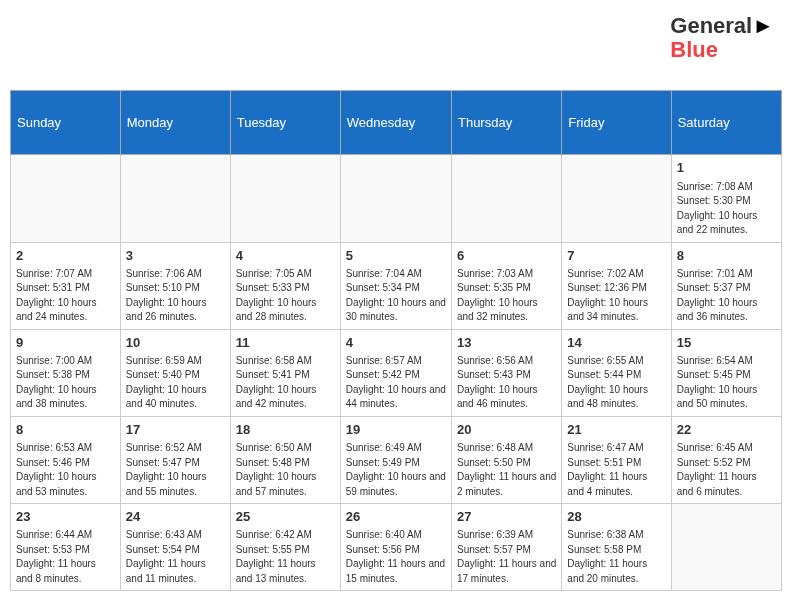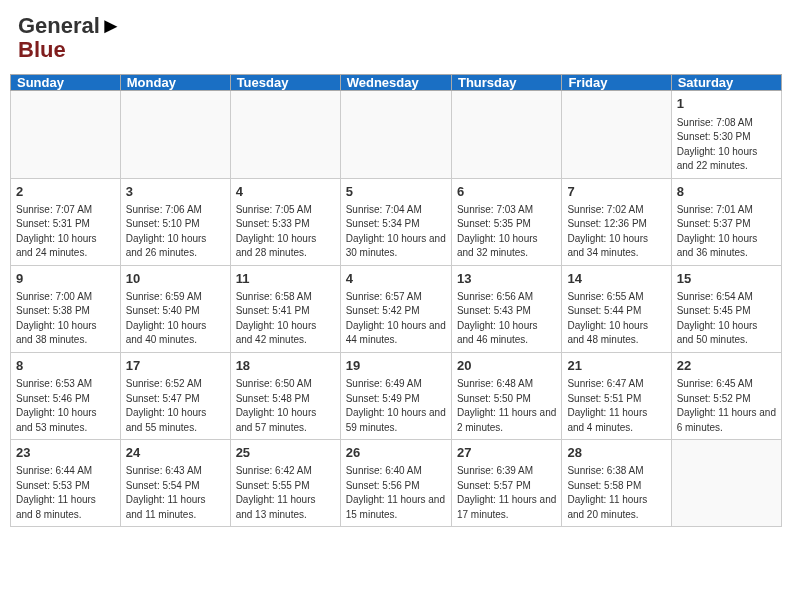--- a/index.html
+++ b/index.html
@@ -5,37 +5,37 @@
     * { box-sizing: border-box; margin: 0; padding: 0; }
     body {
       font-family: Arial, sans-serif;
       background: #fff;
       width: 792px;
       min-height: 612px;
       padding: 10px;
     }
     .header {
       display: flex;
-      justify-content: flex-start;
+      justify-content: flex-end;
       align-items: flex-start;
-      margin-bottom: 8px;
+      margin-bottom: 24px;
       padding: 4px 8px;
     }
     .logo {
       display: flex;
       flex-direction: column;
       align-items: flex-start;
     }
     .logo-text {
       font-size: 22px;
       font-weight: bold;
       line-height: 1.1;
     }
     .logo-top { color: #333; }
-    .logo-bottom { color: #7f1d1d; }
+    .logo-bottom { color: #ef4444; }
     .title-area {
       text-align: right;
     }
     .calendar-title {
       font-size: 32px;
       font-weight: bold;
       color: #333;
     }
     .calendar-subtitle {
       font-size: 16px;
@@ -43,23 +43,23 @@
     }
     .calendar {
       width: 100%;
       border-collapse: collapse;
       border: 1px solid #ccc;
     }
     .calendar th {
       background-color: #1a6fc4;
       color: #fff;
       text-align: left;
-      padding: 0 6px;
+      padding: 24px 6px;
       font-size: 13px;
-      font-weight: bold;
+      font-weight: normal;
       border: 1px solid #aaa;
     }
     .calendar td {
       vertical-align: top;
       border: 1px solid #ccc;
       padding: 4px 5px;
       width: 113px;
       min-height: 90px;
       background: #fff;
       font-size: 10.5px;

